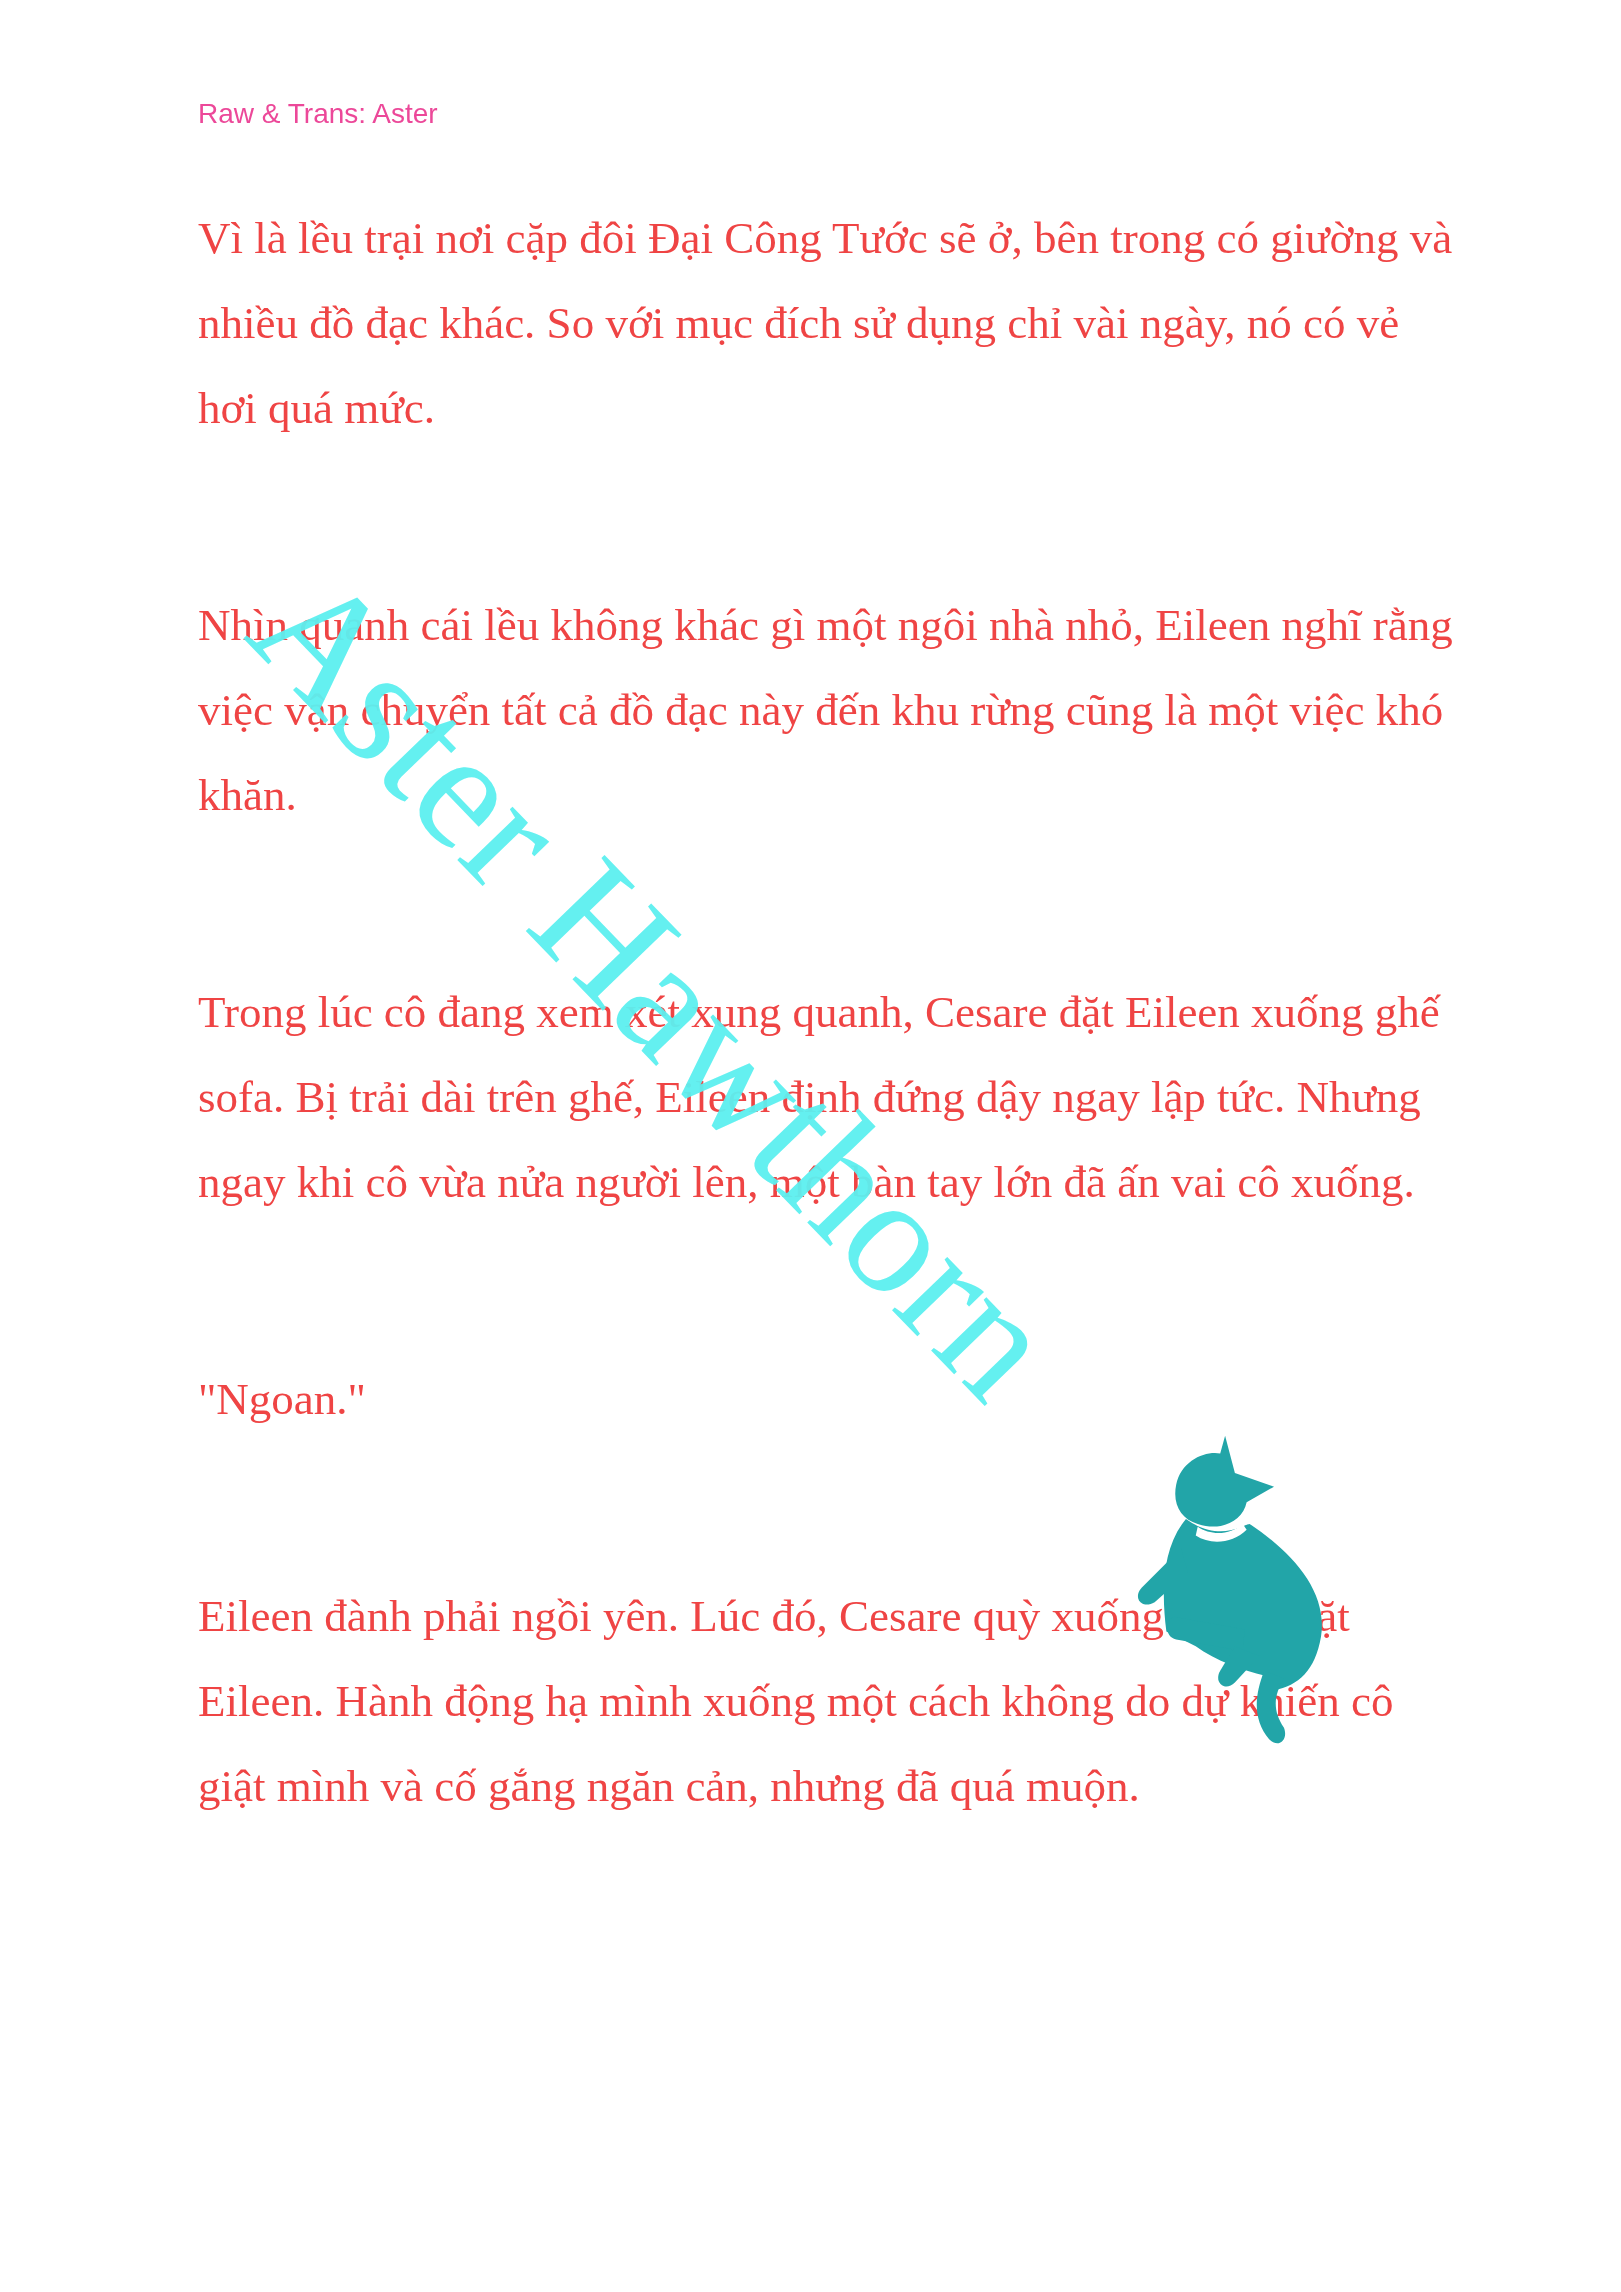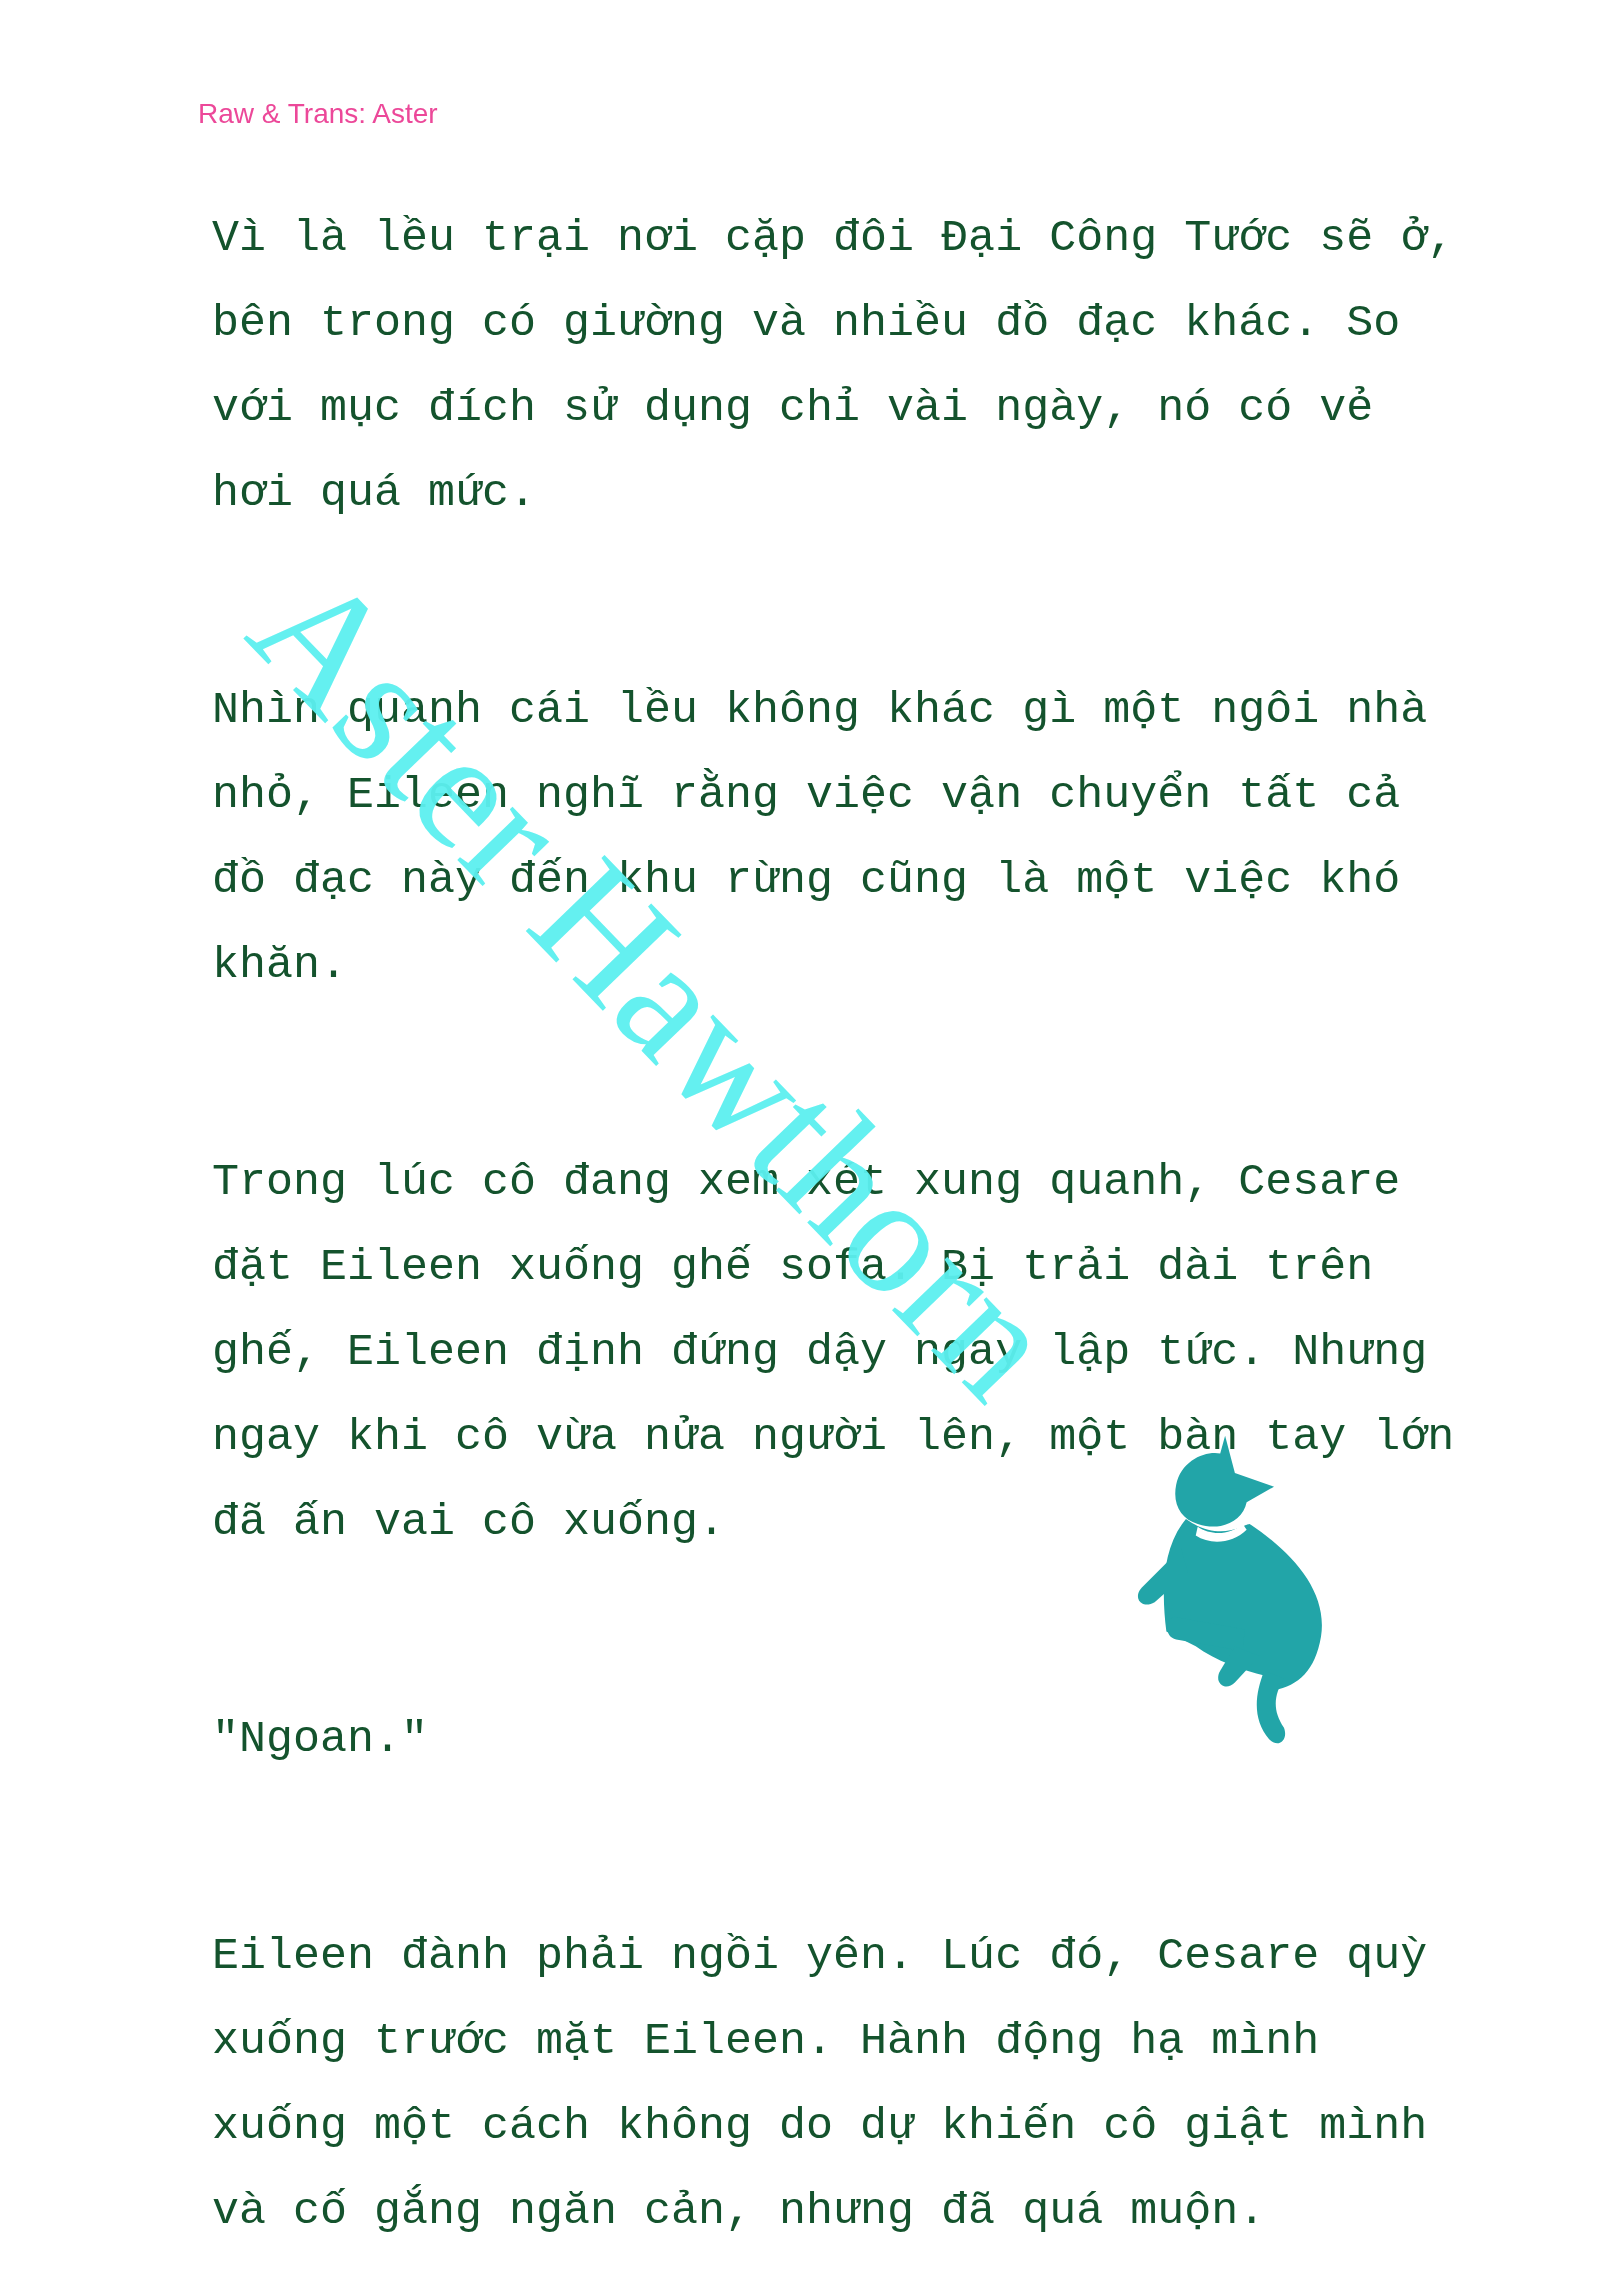--- a/index.html
+++ b/index.html
@@ -11,26 +11,26 @@
   }
   .header {
     position: absolute;
     left: 198px; top: 98px;
     font-family: "Liberation Sans", sans-serif;
     font-size: 28px;
     color: #ec4899;
   }
   .content {
     position: absolute;
-    left: 212px; top: 196px;
+    left: 198px; top: 196px;
     width: 1264px;
-    font-family: Liberation Mono, monospace;
+    font-family: Liberation Serif, serif;
     font-size: 45px;
     line-height: 85px;
-    color: #14532d;
+    color: #ef4444;
   }
   .para { margin: 0; }
   .para + .para { margin-top: 132px; }
   .watermark {
     position: absolute;
     left: 196px; top: 1010px;
     font-family: "Liberation Serif", serif;
     font-size: 167px;
     color: #5cf0f0;
     white-space: nowrap;

